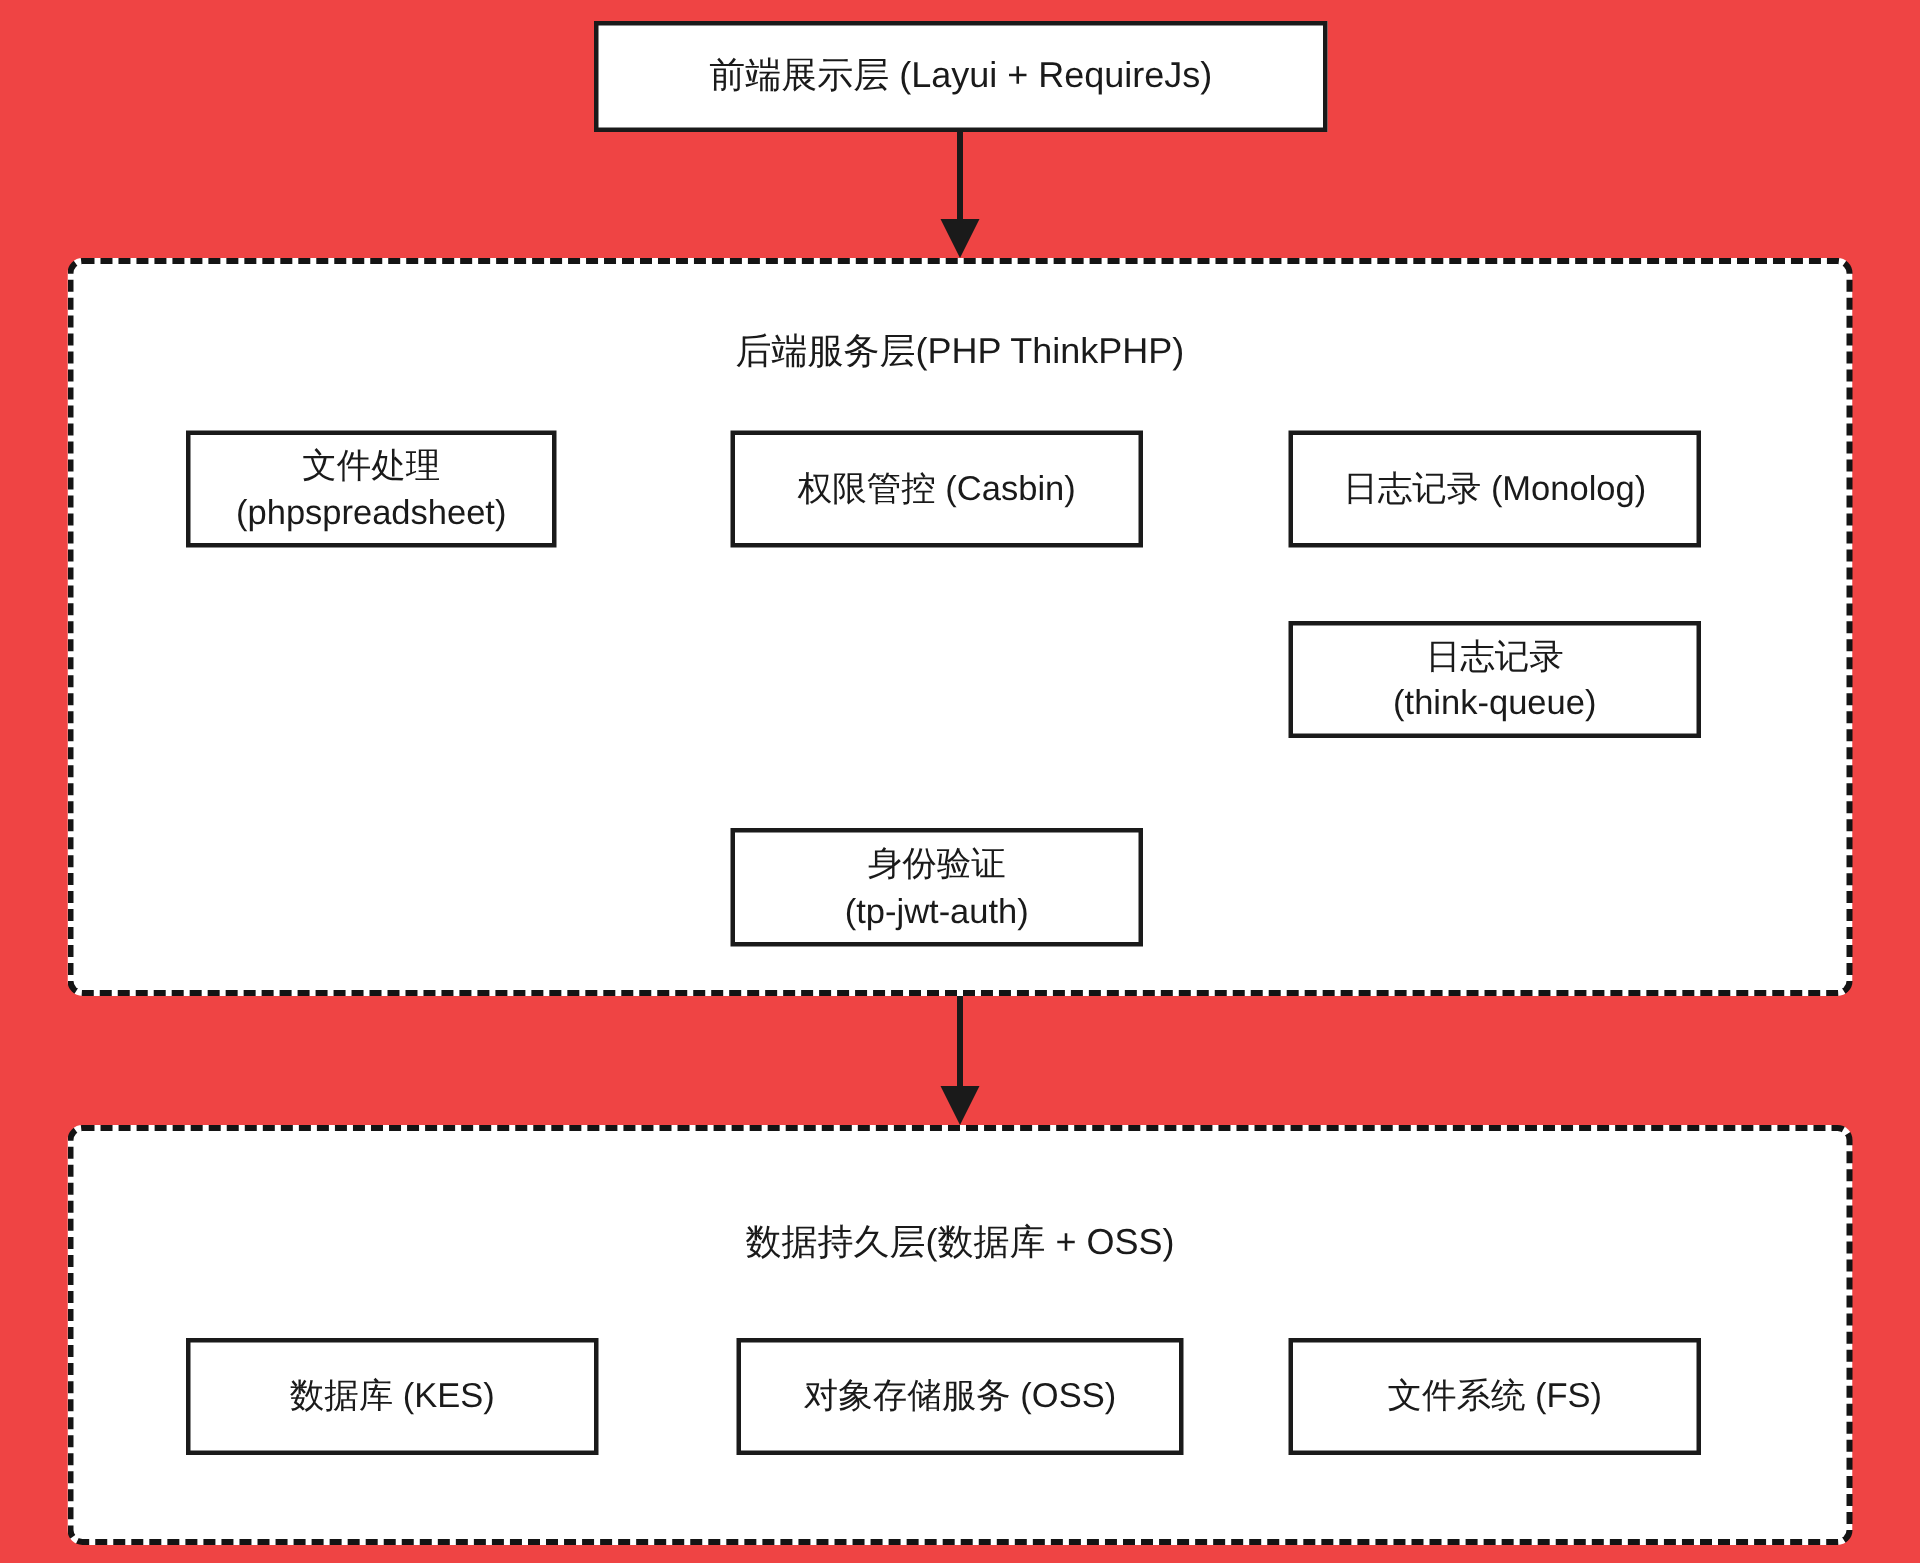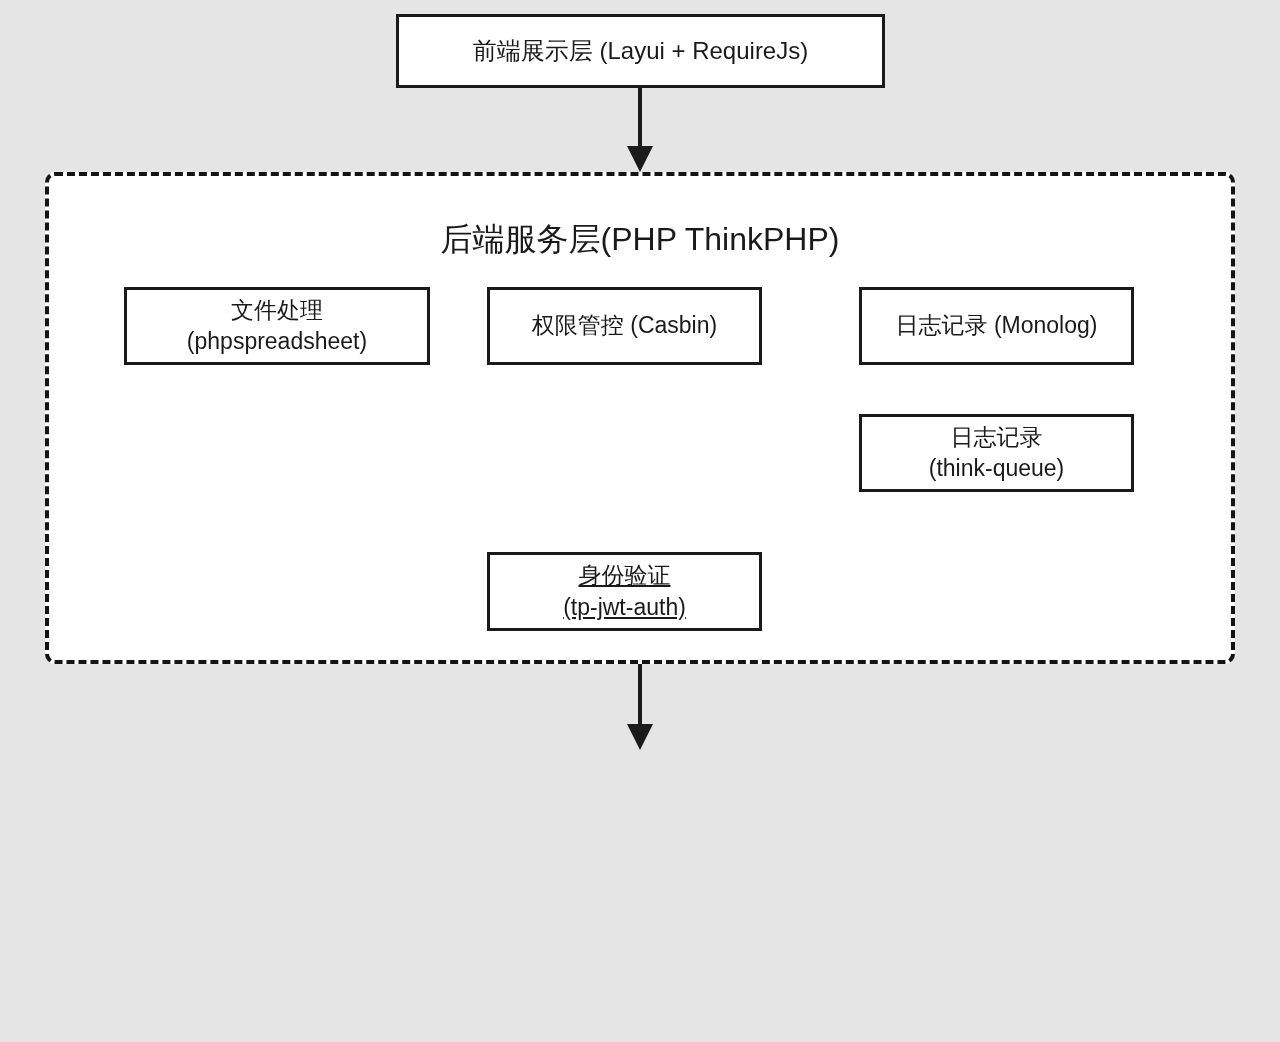--- a/index.html
+++ b/index.html
@@ -5,21 +5,21 @@
   html, body {
     margin: 0;
     padding: 0;
     background: #ffffff;
     font-family: "Liberation Sans", "DejaVu Sans", sans-serif;
   }
   .canvas {
     position: relative;
     width: 1280px;
     height: 1042px;
-    background: #e5e5e5;
+    background: #ef4444;
     color: #1a1a1a;
     overflow: hidden;
   }
   .node {
     position: absolute;
     border: 3px solid #1a1a1a;
     background: #ffffff;
     display: flex;
     flex-direction: column;
     align-items: center;
@@ -35,21 +35,21 @@
     border: 4px dashed #141414;
     border-radius: 10px;
     background: #ffffff;
     box-sizing: border-box;
   }
   .layer-title {
     position: absolute;
     left: 0;
     width: 100%;
     text-align: center;
-    font-size: 32px;
+    font-size: 24px;
     color: #1a1a1a;
   }
   .top-box {
     left: 396px;
     top: 14px;
     width: 489px;
     height: 74px;
     font-size: 24px;
   }
   .arrow-line {
@@ -68,22 +68,22 @@
     border-top: 26px solid #1a1a1a;
   }
   
   #backend { left: 45px; top: 172px; width: 1190px; height: 492px; }
   #backend .layer-title { top: 42px; }
   #datalayer { left: 45px; top: 750px; width: 1190px; height: 280px; }
   #datalayer .layer-title { top: 58px; }
 
   .b-r1 { top: 111px; height: 78px; }
   .b-r2 { top: 238px; height: 78px; }
-  .b-r3 { top: 376px; height: 79px; text-decoration: underline; }
-  .b-c1 { left: 75px;  width: 306px; }
+  .b-r3 { top: 376px; height: 79px; }
+  .b-c1 { left: 75px;  width: 247px; }
   .b-c2 { left: 438px; width: 275px; }
   .b-c3 { left: 810px; width: 275px; }
 
   .d-row { top: 138px; height: 78px; }
   .d-c1 { left: 75px;  width: 275px; }
   .d-c2 { left: 442px; width: 298px; }
   .d-c3 { left: 810px; width: 275px; }
 </style>
 </head>
 <body>
@@ -120,14 +120,27 @@
 
     <div class="node b-r3 b-c2">
       <span>身份验证</span>
       <span>(tp-jwt-auth)</span>
     </div>
   </div>
 
   <div class="arrow-line" style="top:664px; height:64px;"></div>
   <div class="arrow-head" style="top:724px;"></div>
 
+  <div class="layer" id="datalayer">
+    <div class="layer-title">数据持久层(数据库 + OSS)</div>
+
+    <div class="node d-row d-c1">
+      <span>数据库 (KES)</span>
+    </div>
+    <div class="node d-row d-c2">
+      <span>对象存储服务 (OSS)</span>
+    </div>
+    <div class="node d-row d-c3">
+      <span>文件系统 (FS)</span>
+    </div>
+  </div>
 
 </div>
 
 </body></html>

